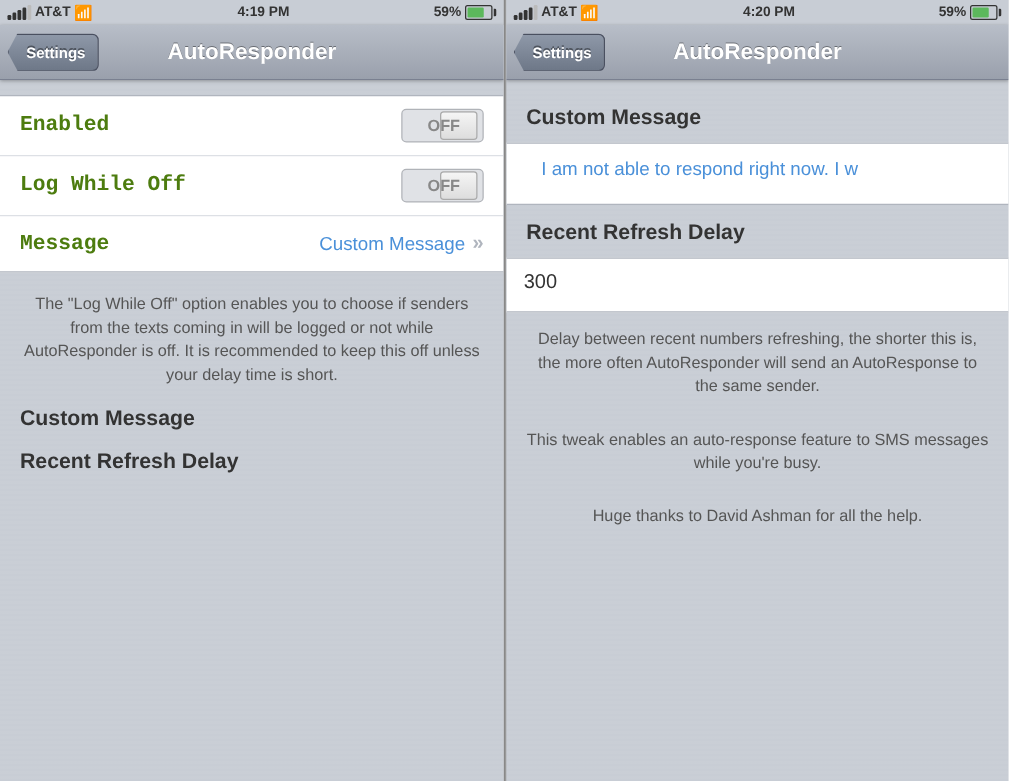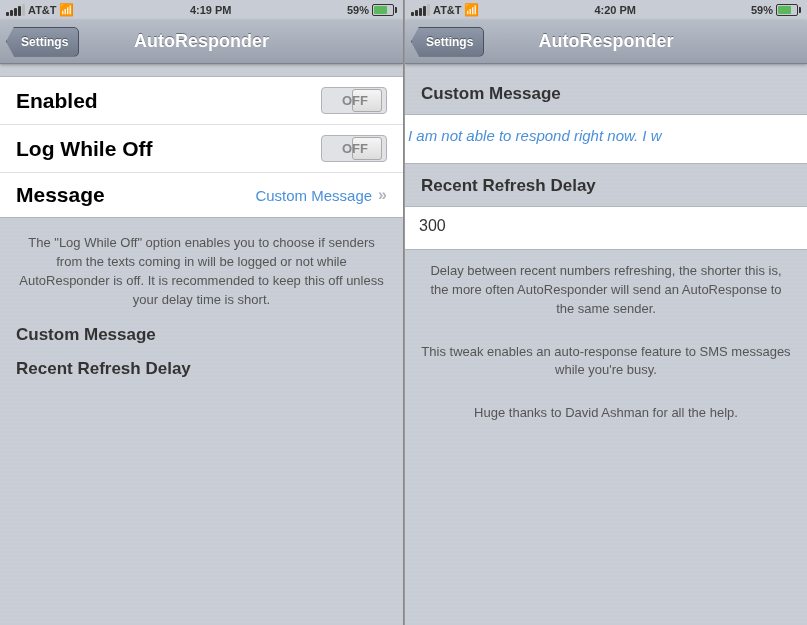--- a/index.html
+++ b/index.html
@@ -125,23 +125,24 @@
       border-bottom: 1px solid #dde0e5;
       min-height: 44px;
     }
 
     .table-row:last-child {
       border-bottom: none;
       gap: 36px;
     }
 
     .row-label {
-      font-size: 21px;
-      font-weight: bold;
-      color: #000000;
+      font-size: 17px;
+      font-weight: bold;
+      color: #4d7c0f;
+      font-family: Liberation Mono, monospace;
     }
 
     .row-right {
       display: flex;
       align-items: center;
       gap: 6px;
     }
 
     
     .toggle-switch {
@@ -193,23 +194,22 @@
       padding: 8px 16px;
       line-height: 1.45;
     }
 
     
     .input-box {
       background: white;
       border-top: 1px solid #b0b5be;
       border-bottom: 1px solid #b0b5be;
       margin: 4px 0;
-      padding: 10px 3px;
+      padding: 10px 28px;
       min-height: 50px;
-      font-style: italic;
     }
 
     .input-text {
       font-size: 15px;
       color: #4a90d9;
       line-height: 1.4;
     }
 
     
     .number-input-box {

